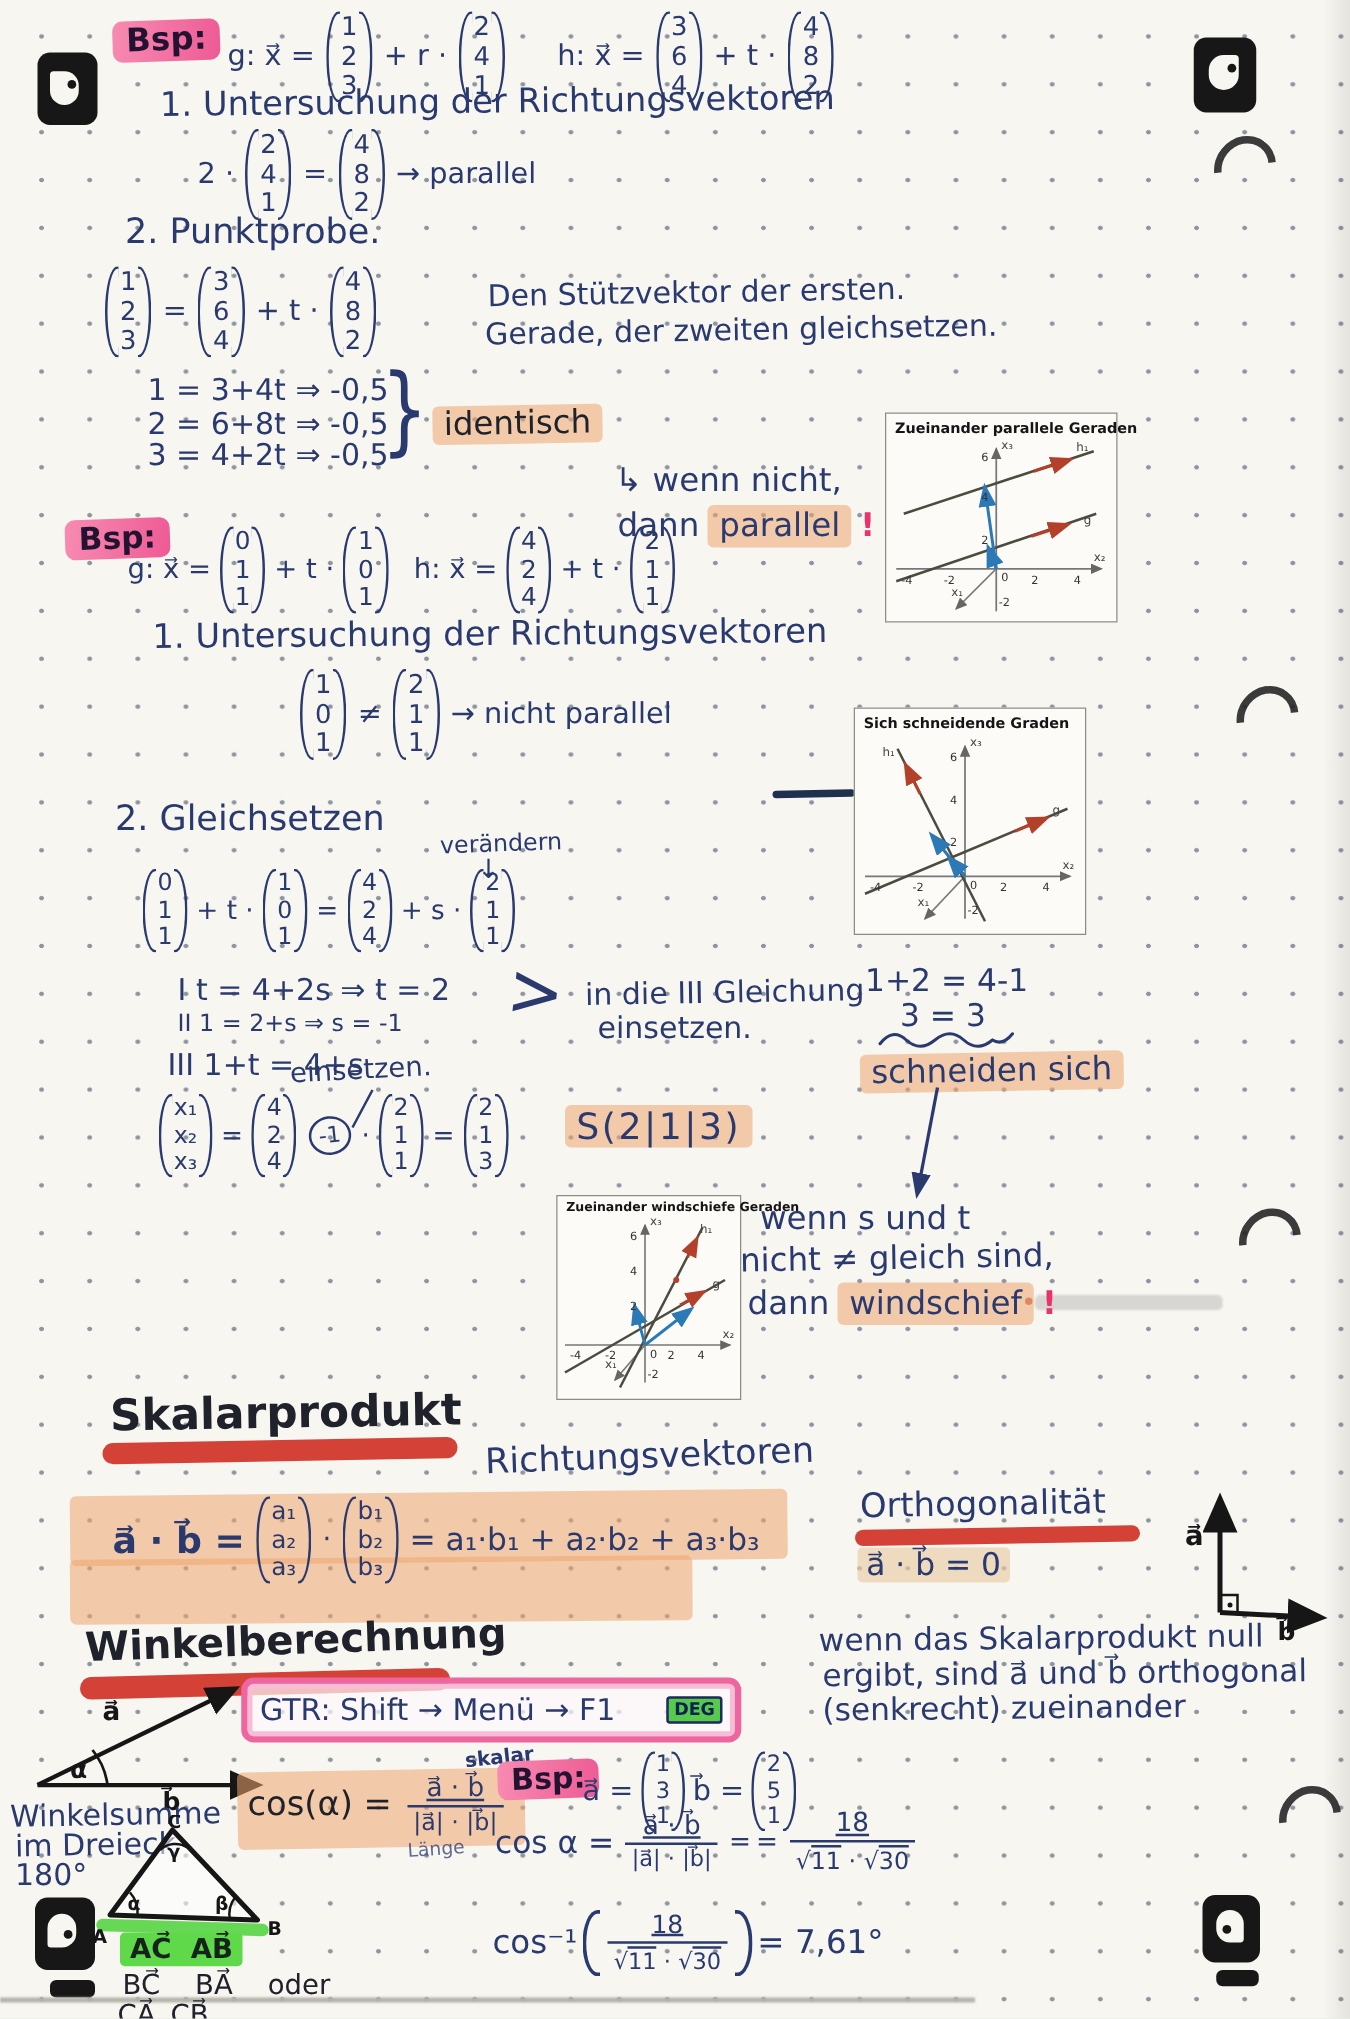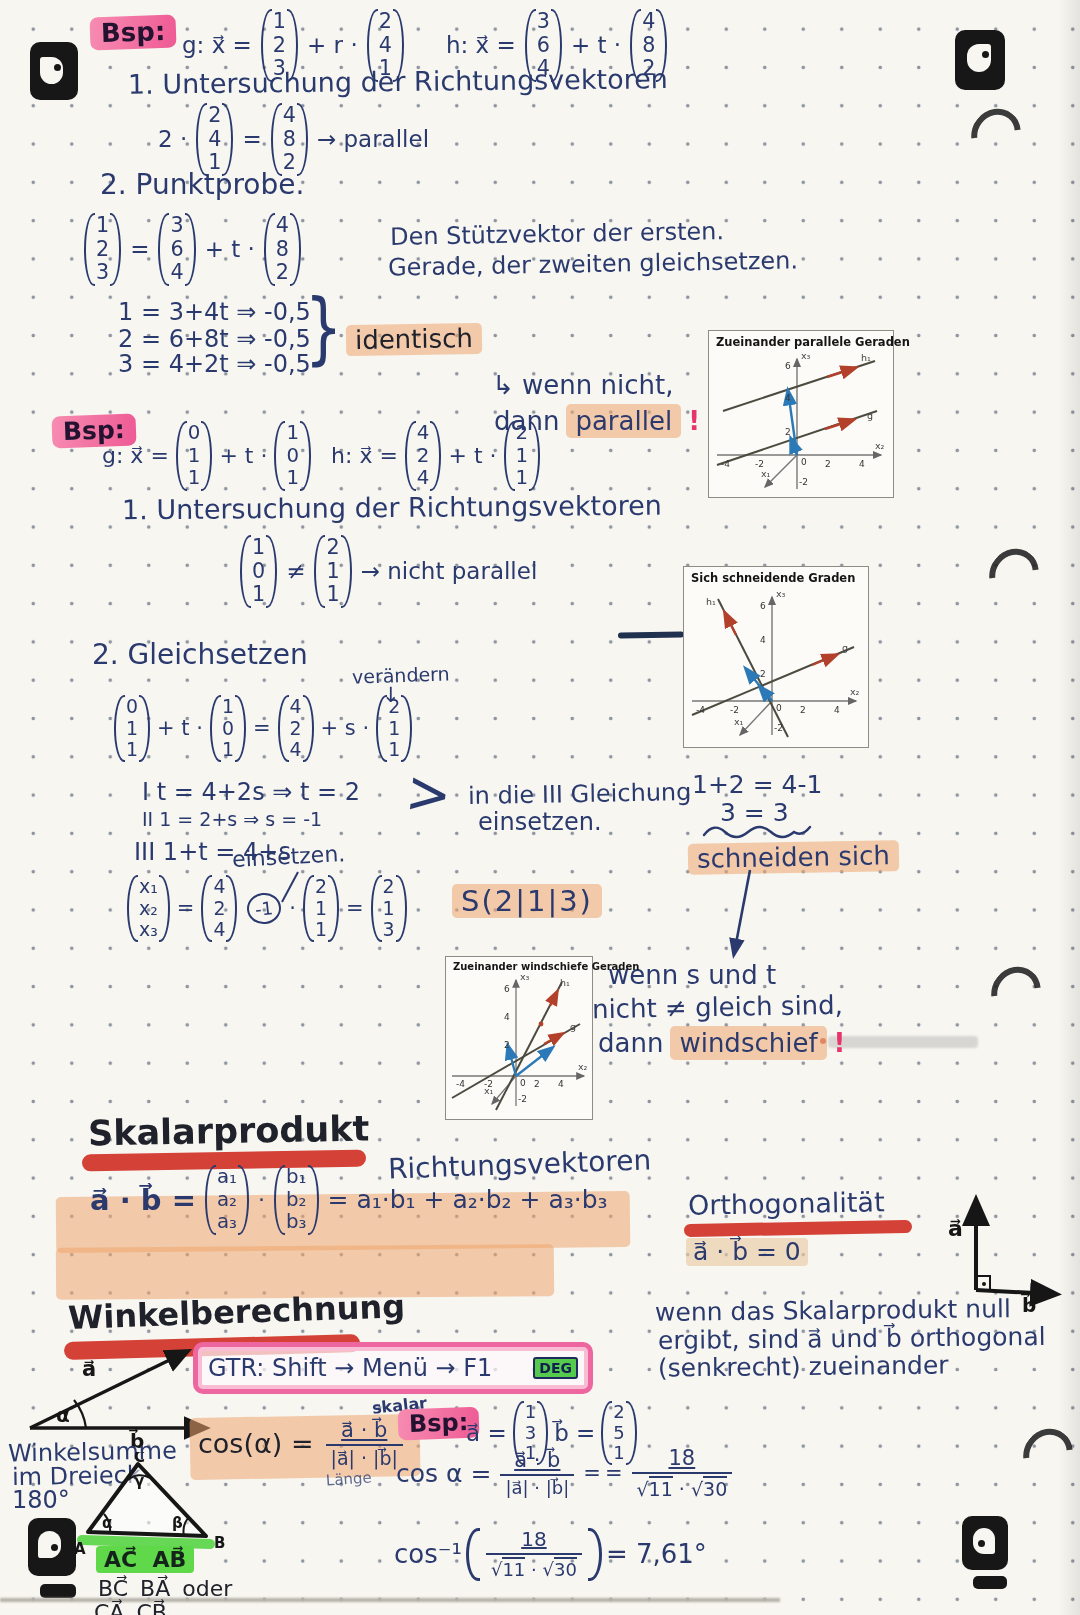--- a/index.html
+++ b/index.html
@@ -435,21 +435,21 @@
       <text x="114" y="14" class="lbl">h₁</text>
       <text x="124" y="58" class="lbl">g</text>
     </svg>
   </div>
 
   <span class="t blk" style="left:88px;top:1113px;font-size:35px;font-weight:bold;transform:rotate(-1deg)">Skalarprodukt</span>
   <div class="red-marker" style="left:82px;top:1152px;width:284px;height:17px;transform:rotate(-1deg)"></div>
   <span class="t" style="left:388px;top:1150px;font-size:28px;transform:rotate(-2deg)">Richtungsvektoren</span>
   <div class="hl-orange" style="position:absolute;left:56px;top:1194px;width:556px;height:52px;transform:rotate(-.6deg)"></div>
   <div class="hl-orange" style="position:absolute;left:56px;top:1246px;width:480px;height:48px;transform:rotate(-.4deg)"></div>
-  <div class="row" style="left:90px;top:1164px;font-size:22px">
+  <div class="row" style="left:90px;top:1196px;font-size:22px">
     <span style="font-size:29px;font-weight:bold">a⃗ · b⃗ =</span>
     <span class="vec">
         <span class="vc">
           <span>a₁</span>
           <span>a₂</span>
           <span>a₃</span>
         </span>
       </span>
     <span>·</span>
     <span class="vec">
@@ -515,21 +515,21 @@
     <text x="62" y="34" style="font-size:15px;fill:#161616;font-weight:bold">γ</text>
     <text x="2" y="102" style="font-size:15px;fill:#161616;font-weight:bold">A</text>
     <text x="142" y="96" style="font-size:15px;fill:#161616;font-weight:bold">B</text>
     <text x="62" y="10" style="font-size:15px;fill:#161616;font-weight:bold">C</text>
   </svg>
   <div class="row" style="left:96px;top:1546px;font-size:22px">
     <span class="hl-green">
       <span>AC⃗</span>&nbsp;&nbsp;<span>AB⃗</span>
     </span>
   </div>
-  <div class="row" style="left:98px;top:1576px;font-size:22px;color:#20222b;gap:12px">
+  <div class="row" style="left:98px;top:1576px;font-size:22px;color:#20222b;gap:28px">
     <span>BC⃗</span>
     <span>BA⃗</span>
     <span>oder</span>
   </div>
   <div class="row" style="left:94px;top:1600px;font-size:22px;color:#20222b;gap:12px">
     <span>CA⃗</span>
     <span>CB⃗</span>
   </div>
 
   <span class="t hl-pink" style="left:398px;top:1408px;font-size:24px">Bsp:</span>

